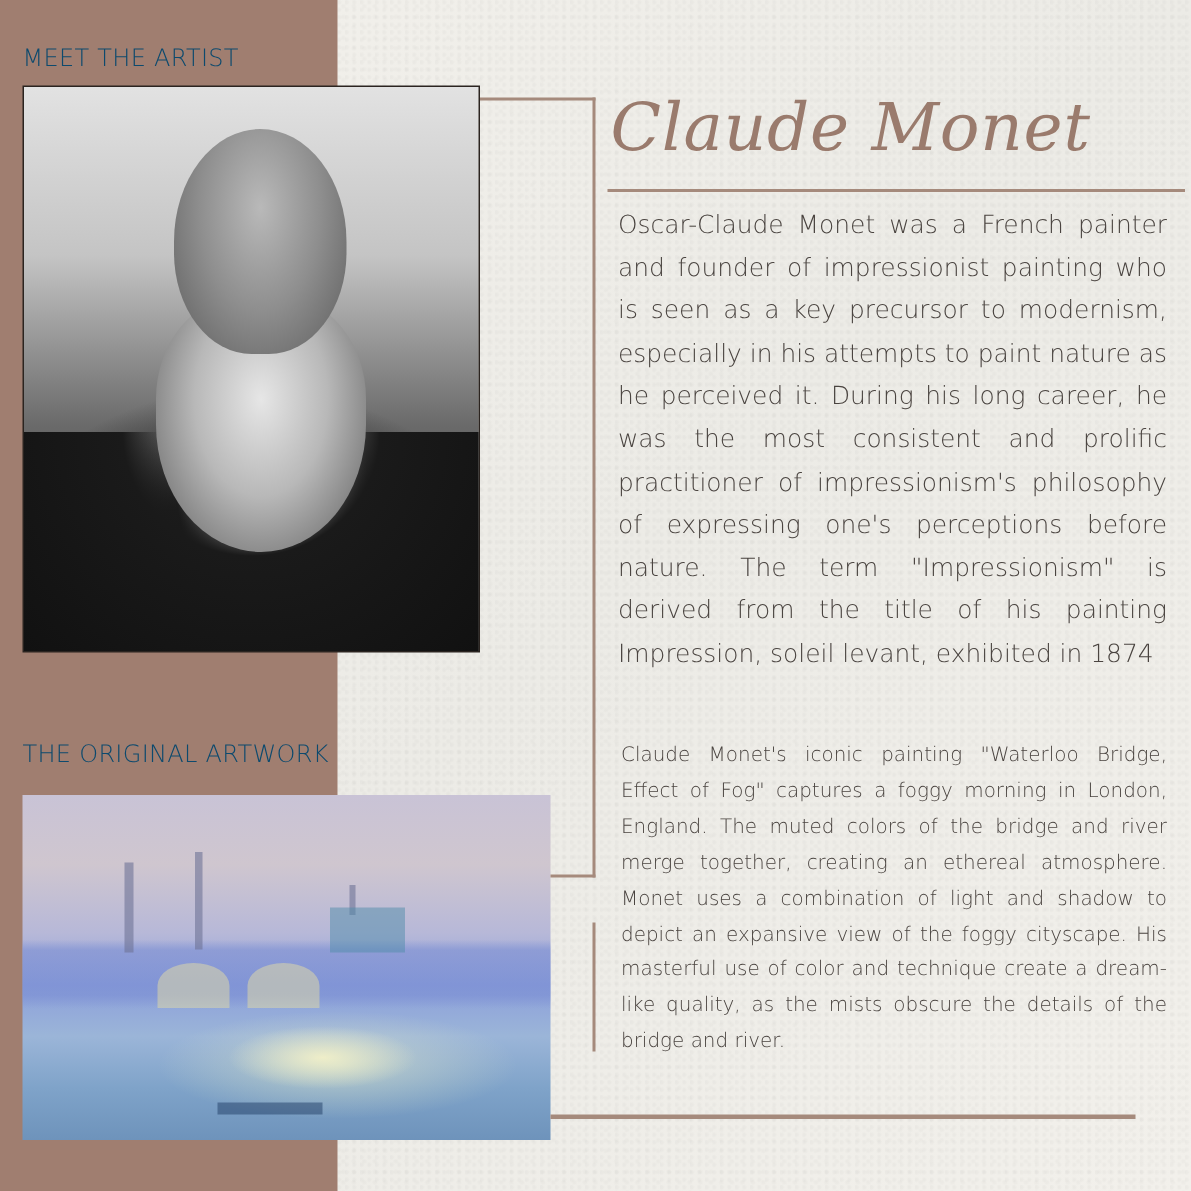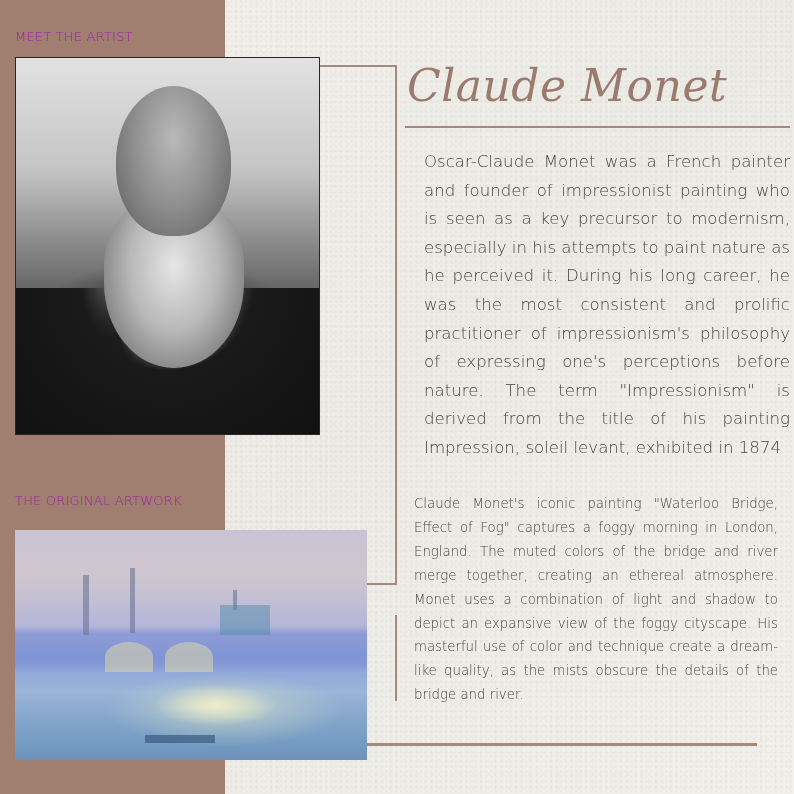--- a/index.html
+++ b/index.html
@@ -11,22 +11,22 @@
       radial-gradient(circle at 70% 60%, rgba(0,0,0,0.02) 0 1px, transparent 2px),
       linear-gradient(135deg, #f3f1ec 0%, #ecebe6 50%, #f2f0eb 100%);
     background-size: 5px 5px, 7px 7px, 100% 100%;
     font-family: "DejaVu Sans", sans-serif;
   }
   .brown-panel {
     position: absolute; left: 0; top: 0; width: 225px; height: 794px;
     background: #a07e70;
   }
   .section-label {
-    position: absolute; left: 15px; color: #a21caf;
-    font-family: "DejaVu Sans", sans-serif; font-size: 13px;
+    position: absolute; left: 15px; color: #0c4a6e;
+    font-family: "DejaVu Sans", sans-serif; font-size: 16px;
     font-weight: 300; letter-spacing: 0.2px; white-space: nowrap;
   }
   #label-artist { top: 29px; }
   #label-artwork { top: 493px; }
   .portrait {
     position: absolute; left: 15px; top: 57px; width: 305px; height: 378px;
     background:
       radial-gradient(ellipse 55px 70px at 160px 145px, #cfcfcf 0%, #9a9a9a 55%, transparent 75%),
       radial-gradient(ellipse 80px 120px at 165px 260px, #d8d8d8 0%, #a5a5a5 45%, transparent 80%),
       radial-gradient(ellipse 200px 180px at 150px 380px, #141414 0%, #1c1c1c 60%, transparent 100%),
@@ -64,21 +64,21 @@
   }
   .frame-line { position: absolute; background: #a58a7c; }
   .title {
     position: absolute; left: 407px; top: 60px; margin: 0;
     font-family: "DejaVu Serif", serif; font-weight: 400;
     font-size: 44px; color: #9a7b6d; letter-spacing: 0.5px; white-space: nowrap; font-style: italic;
   }
   .bio {
     position: absolute; left: 412px; top: 136px; width: 366px;
     font-family: "DejaVu Sans", sans-serif; font-size: 16.6px; line-height: 28.6px;
-    color: #4a4440; text-align: justify; margin: 12px; font-weight: 300;
+    color: #4a4440; text-align: justify; margin: 0; font-weight: 300;
   }
   .artwork-desc {
     position: absolute; left: 414px; top: 492px; width: 364px;
     font-family: "DejaVu Sans", sans-serif; font-size: 13.3px; line-height: 23.9px;
     color: #4a4440; text-align: justify; margin: 0; font-weight: 300;
   }
 </style>
 </head>
 <body>
 

